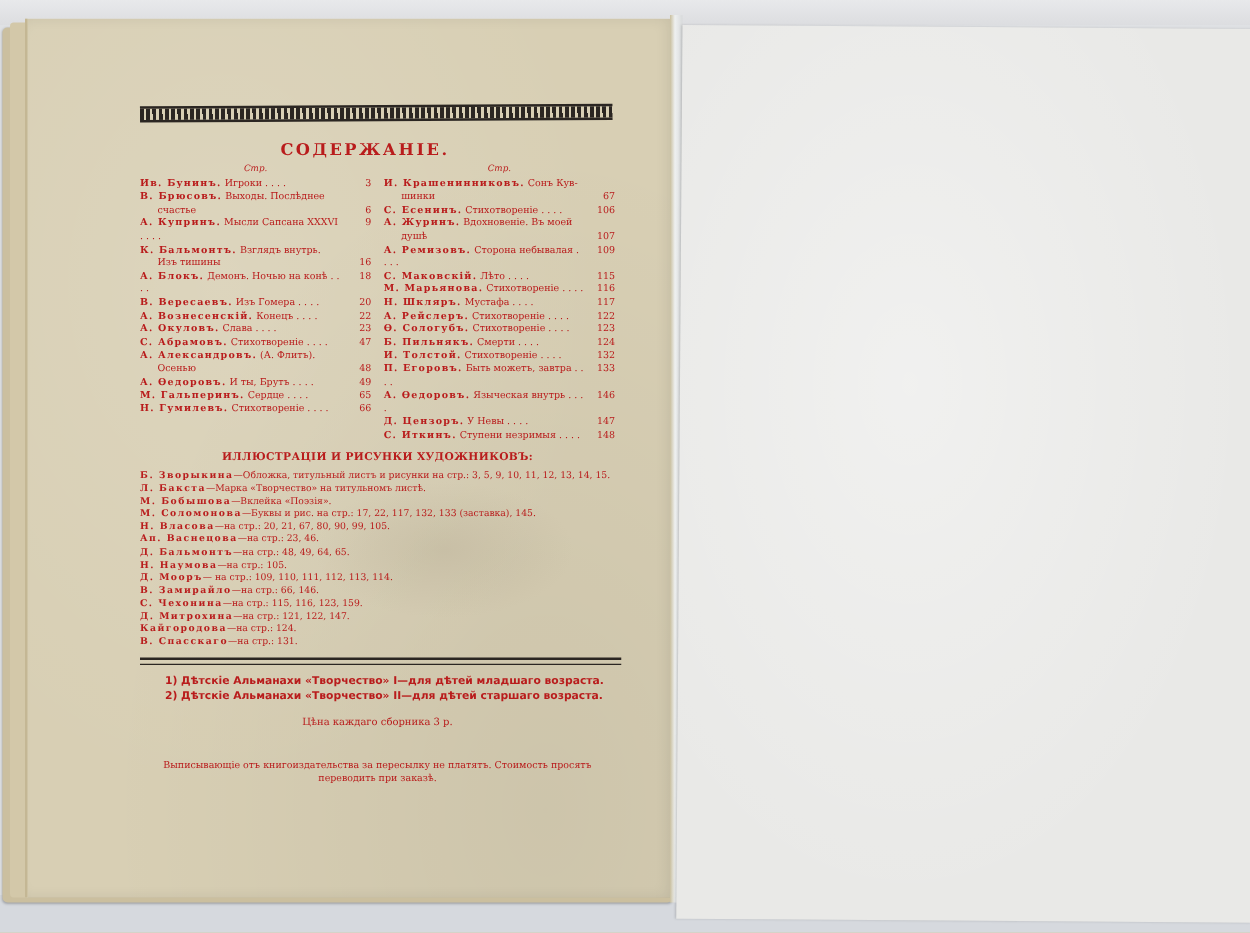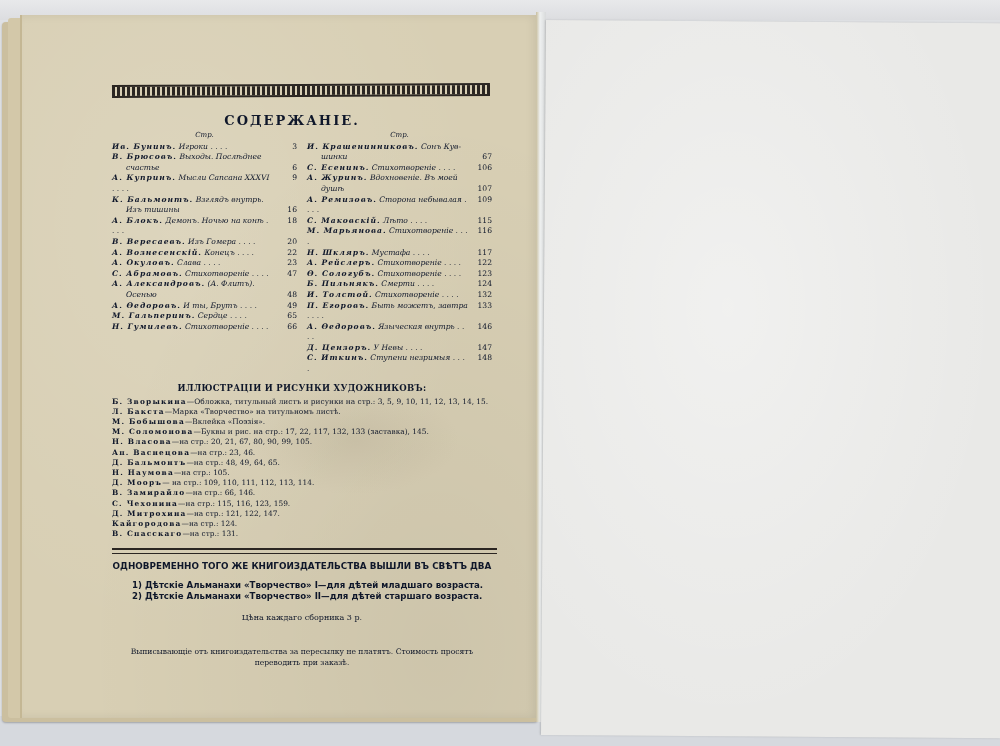--- a/index.html
+++ b/index.html
@@ -25,35 +25,35 @@
   .gutter { position:absolute; left:536px; top:12px; width:10px; height:710px; background:linear-gradient(90deg,#c9bf9f,#eef0f0 40%, #d8dadb); }
 
   .right-page {
     position:absolute; left:546px; top:20px; width:460px; height:715px;
     background:#e9e9e7;
     background-image: radial-gradient(ellipse at 40% 40%, rgba(255,255,255,.35), transparent 70%);
     box-shadow:-1px 0 2px rgba(0,0,0,.15);
     transform:rotate(0.4deg); transform-origin:top left;
   }
 
-  .content { position:absolute; left:112px; top:84px; width:380px; color:#0f172a; }
+  .content { position:absolute; left:112px; top:84px; width:380px; color:#b91c1c; }
   .ornament {
     height:9px; width:378px;
     background:
       repeating-linear-gradient(90deg, #2b2622 0 3px, #d8cfb4 3px 5px);
     border-top:2px solid #2b2622; border-bottom:2px solid #2b2622;
     transform:rotate(-0.3deg);
   }
   .title { text-align:center; font-size:13px; font-weight:bold; letter-spacing:2px; margin-top:16px; margin-left:-20px; }
   .toc { display:flex; gap:10px; margin-top:2px; font-size:7.6px; line-height:10.6px; }
   .col { width:185px; position:relative; }
   .col.right { width:185px; }
   .pg-head { text-align:center; font-style:italic; font-size:7px; margin-bottom:1px; }
   .row { display:flex; justify-content:space-between; }
-  .row .t { flex:1; padding-right:4px;font-style:italic; }
+  .row .t { flex:1; padding-right:4px; }
   .row .n { width:20px; text-align:right; }
   .author { letter-spacing:1px; font-weight:bold; }
   .cont { padding-left:14px; }
 
   .illus-head { text-align:center; font-size:8.5px; font-weight:bold; margin-top:8px; letter-spacing:.3px; }
   .illus { font-size:7.4px; line-height:10.2px; margin-top:4px; }
   .illus .nm { letter-spacing:1.2px; font-weight:bold; }
 
   .rule2 { margin-top:8px; width:385px; height:2px; border-top:2px solid #2b2622; border-bottom:1px solid #2b2622; padding-top:1px; }
   .ann-head { font-family:"DejaVu Sans", sans-serif; text-align:center; font-size:8.8px; font-weight:bold; line-height:12px; margin-top:6px; }
@@ -229,21 +229,20 @@
       <div><span class="nm">Д. Мооръ</span><span>— на стр.: 109, 110, 111, 112, 113, 114.</span></div>
       <div><span class="nm">В. Замирайло</span><span>—на стр.: 66, 146.</span></div>
       <div><span class="nm">С. Чехонина</span><span>—на стр.: 115, 116, 123, 159.</span></div>
       <div><span class="nm">Д. Митрохина</span><span>—на стр.: 121, 122, 147.</span></div>
       <div><span class="nm">Кайгородова</span><span>—на стр.: 124.</span></div>
       <div><span class="nm">В. Спасскаго</span><span>—на стр.: 131.</span></div>
     </div>
 
   <div class="rule2"></div>
   <div class="ann-head">
-    <div>ОДНОВРЕМЕННО ТОГО ЖЕ КНИГОИЗДАТЕЛЬСТВА ВЫШЛИ ВЪ СВѢТЪ ДВА</div>
   </div>
   <div class="ann-list">
     <div>1) Дѣтскіе Альманахи «Творчество» I—для дѣтей младшаго возраста.</div>
     <div>2) Дѣтскіе Альманахи «Творчество» II—для дѣтей старшаго возраста.</div>
   </div>
   <div class="price">Цѣна каждаго сборника 3 р.</div>
   <div class="note">Выписывающіе отъ книгоиздательства за пересылку не платятъ. Стоимость просятъ переводить при заказѣ.</div>
 </div>
 
 </body></html>

